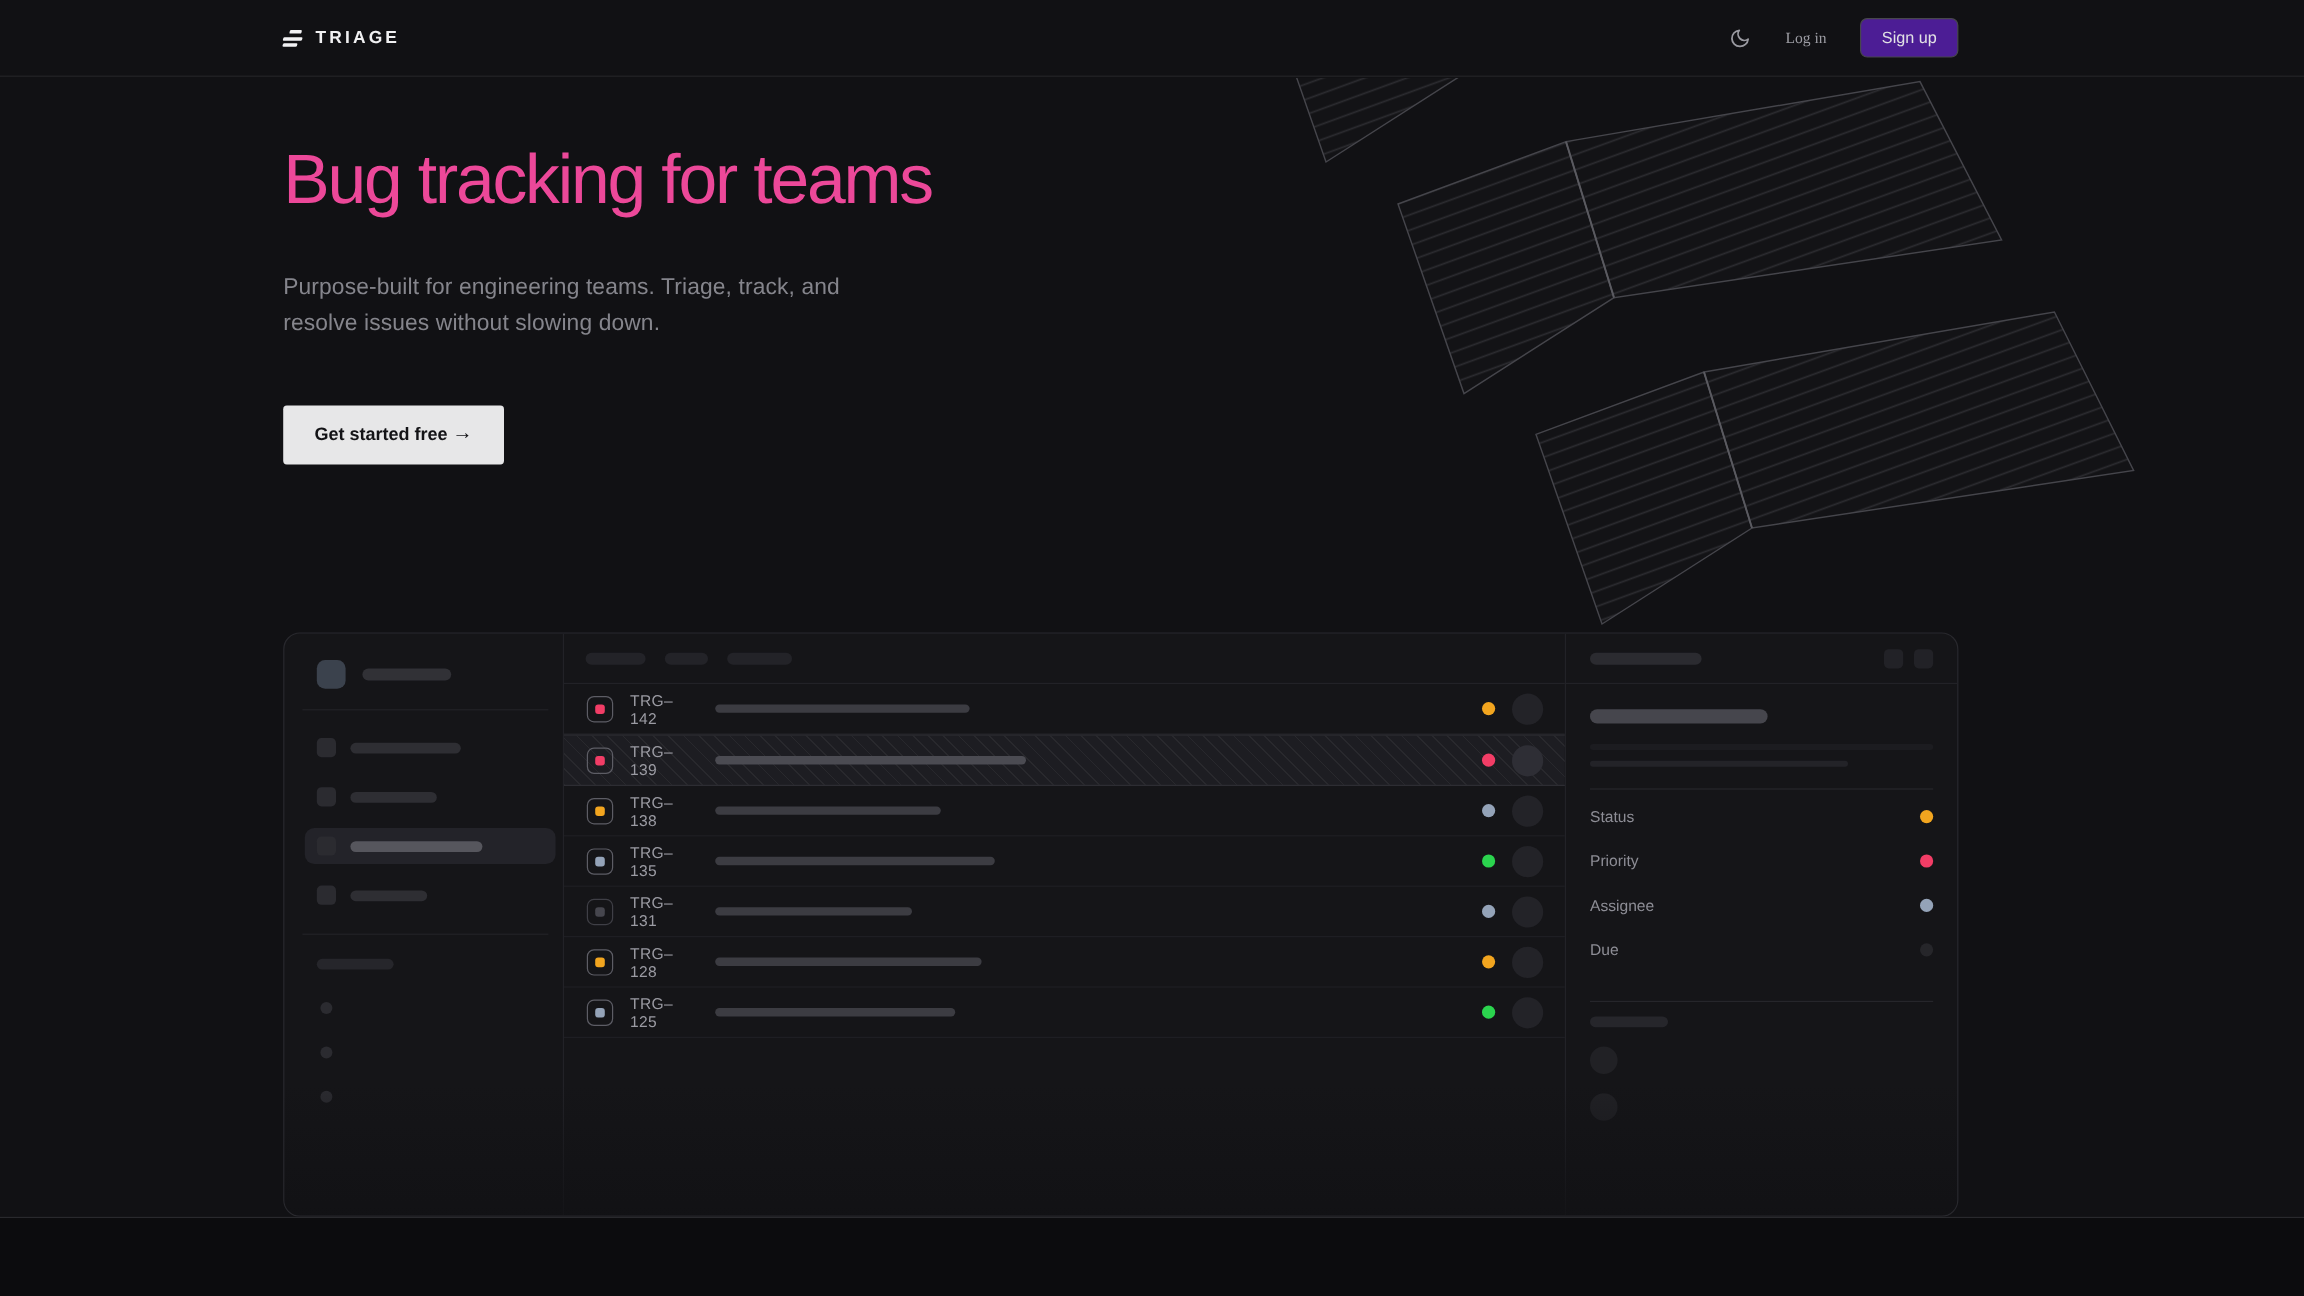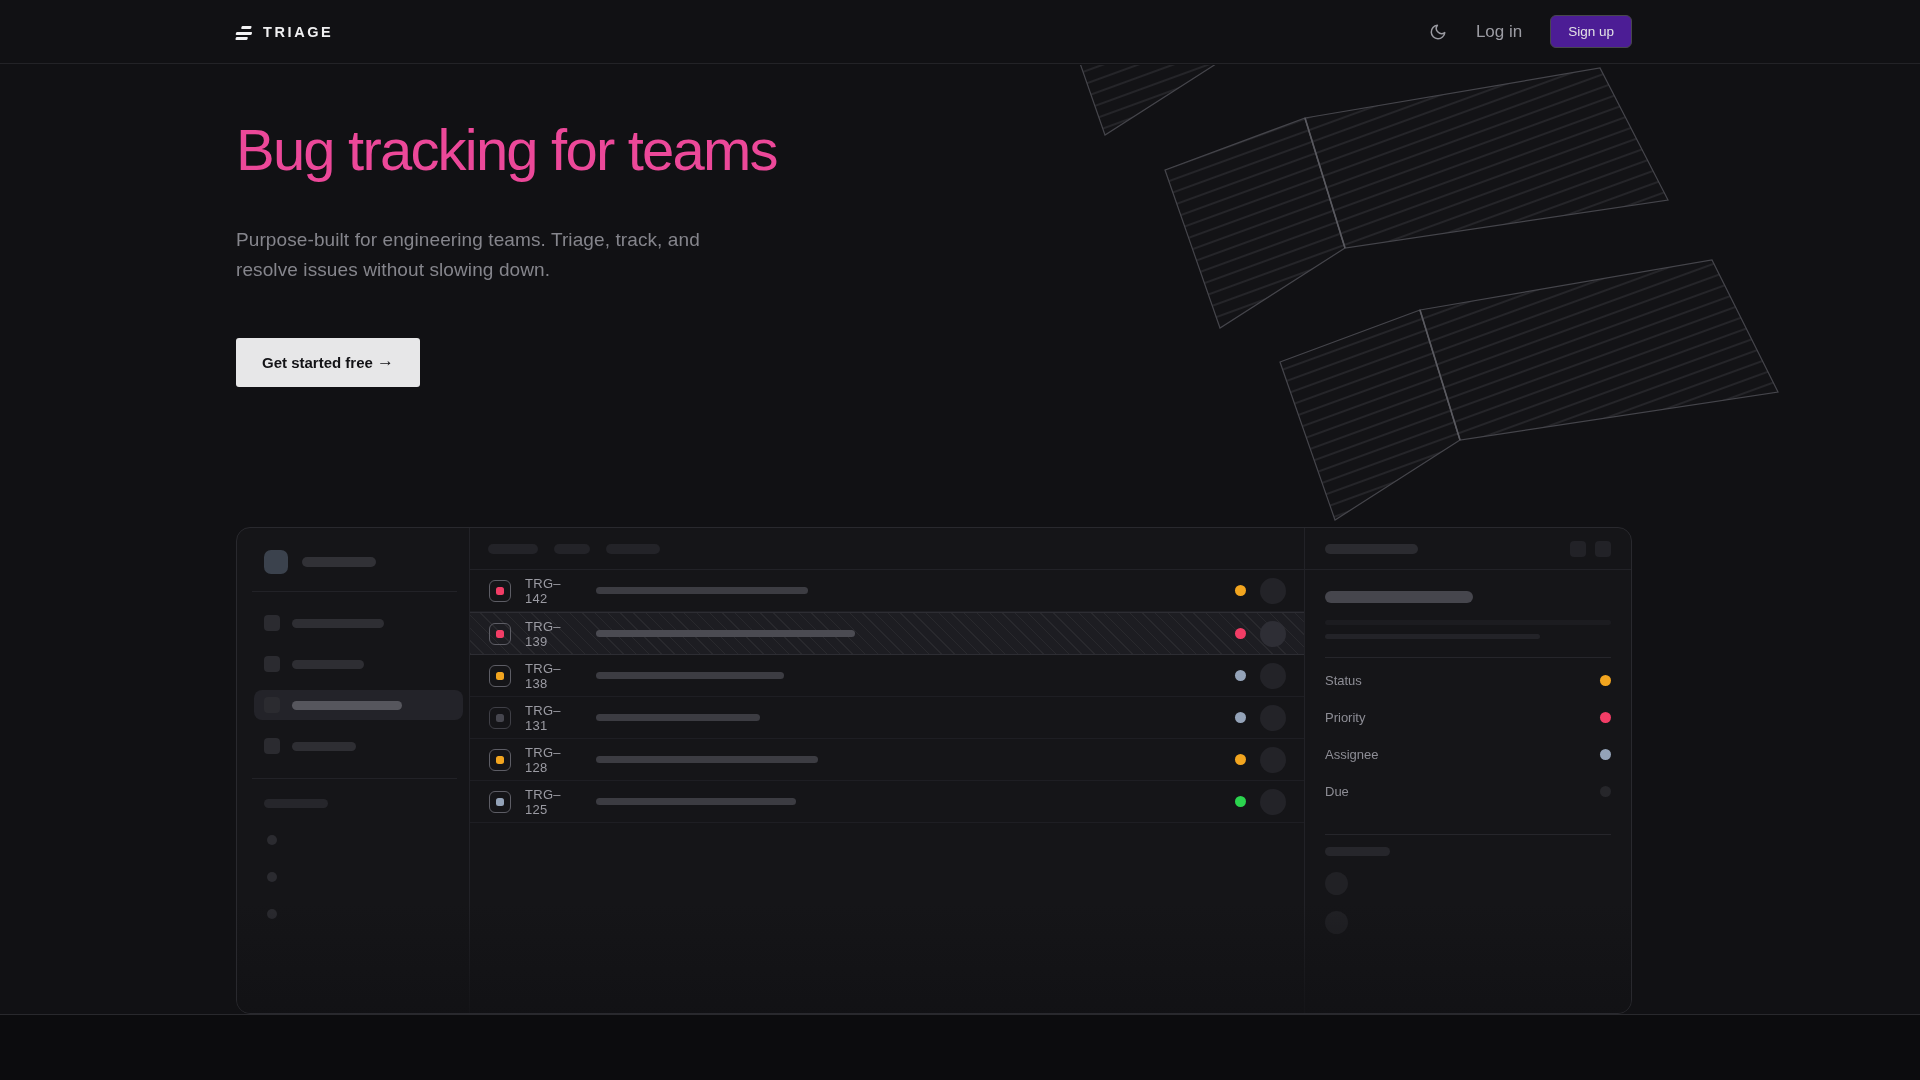--- a/index.html
+++ b/index.html
@@ -6,30 +6,30 @@
   html,body { background:#0c0c0e; }
   body { font-family:"Liberation Sans", sans-serif; }
   .stage{ position:relative; width:1920px; height:1080px; background:#111114; overflow:hidden; }
 
   
   .bg-shapes{ position:absolute; left:900px; top:65px; width:880px; height:459px; pointer-events:none; }
 
   
   .nav{ position:absolute; top:0; left:0; width:100%; height:64px; border-bottom:1px solid #232327; background:#111114; z-index:5; }
   .nav-inner{ position:relative; width:1396px; margin-left:236px; height:100%; display:flex; align-items:center; justify-content:space-between; }
-  .logo{ display:flex; align-items:flex-end; gap:11px; }
+  .logo{ display:flex; align-items:center; gap:11px; }
   .logo-mark{ display:flex; flex-direction:column; gap:2.5px; transform:skewX(-14deg); }
   .logo-mark i{ display:block; height:3px; border-radius:1px; background:#f2f2f4; }
   .logo-mark i:nth-child(1){ width:10px; margin-left:4px; }
   .logo-mark i:nth-child(2){ width:16px; }
   .logo-mark i:nth-child(3){ width:12px; margin-left:1px; }
   .logo-text{ font-size:14.5px; font-weight:bold; letter-spacing:2.6px; color:#f0f0f2; }
   .nav-right{ display:flex; align-items:center; gap:28px; }
   .theme-btn{ width:20px; height:20px; display:flex; align-items:center; justify-content:center; cursor:pointer; background:none; border:none; }
-  .login{ font-size:17px; color:#9c9ca3; cursor:pointer; background:none; border:none; font-family:Liberation Sans, sans-serif; }
+  .login{ font-size:13px; color:#9c9ca3; cursor:pointer; background:none; border:none; font-family:Liberation Serif, serif; }
   .signup{ font-size:13.5px; color:#e2e2e5; background:#4c1d95; border:1px solid #47474c; border-radius:6px; padding:8px 17px; cursor:pointer; font-family:inherit; }
 
   
   .hero{ position:absolute; left:236px; top:118px; width:760px; z-index:4; }
   .hero h1{ font-size:58px; line-height:1.12; font-weight:500; letter-spacing:-1.8px; color:#ec4899; }
   .hero p{ margin-top:42px; width:470px; font-size:19px; line-height:1.58; color:#85858c; letter-spacing:0.1px; }
   .cta{ margin-top:53px; display:inline-flex; align-items:center; gap:4px; height:49px; padding:0 26px; background:#e7e7e8; color:#131316; font-size:15px; font-weight:bold; border:none; border-radius:3px; cursor:pointer; font-family:inherit; }
   .cta .arrow{ font-size:17px; font-weight:normal; transform:translateY(-1px); }
 
   
@@ -222,20 +222,30 @@
     <span class="issue-icon">
               <span class="issue-icon-inner" style="background: rgb(242, 165, 31);"></span>
             </span>
     <span class="issue-id">TRG–138</span>
     <span class="issue-bar" style="width: 188px;"></span>
     <span class="issue-spacer"></span>
     <span class="issue-dot" style="background: rgb(148, 163, 184);"></span>
     <span class="issue-avatar"></span>
   </div>
 
+  <div class="issue-row">
+    <span class="issue-icon">
+              <span class="issue-icon-inner" style="background: rgb(148, 163, 184);"></span>
+            </span>
+    <span class="issue-id">TRG–135</span>
+    <span class="issue-bar" style="width: 233px;"></span>
+    <span class="issue-spacer"></span>
+    <span class="issue-dot" style="background: rgb(43, 212, 78);"></span>
+    <span class="issue-avatar"></span>
+  </div>
 
   <div class="issue-row">
     <span class="issue-icon dim">
               <span class="issue-icon-inner" style="background: rgb(70, 70, 78);"></span>
             </span>
     <span class="issue-id">TRG–131</span>
     <span class="issue-bar" style="width: 164px;"></span>
     <span class="issue-spacer"></span>
     <span class="issue-dot" style="background: rgb(148, 163, 184);"></span>
     <span class="issue-avatar"></span>

